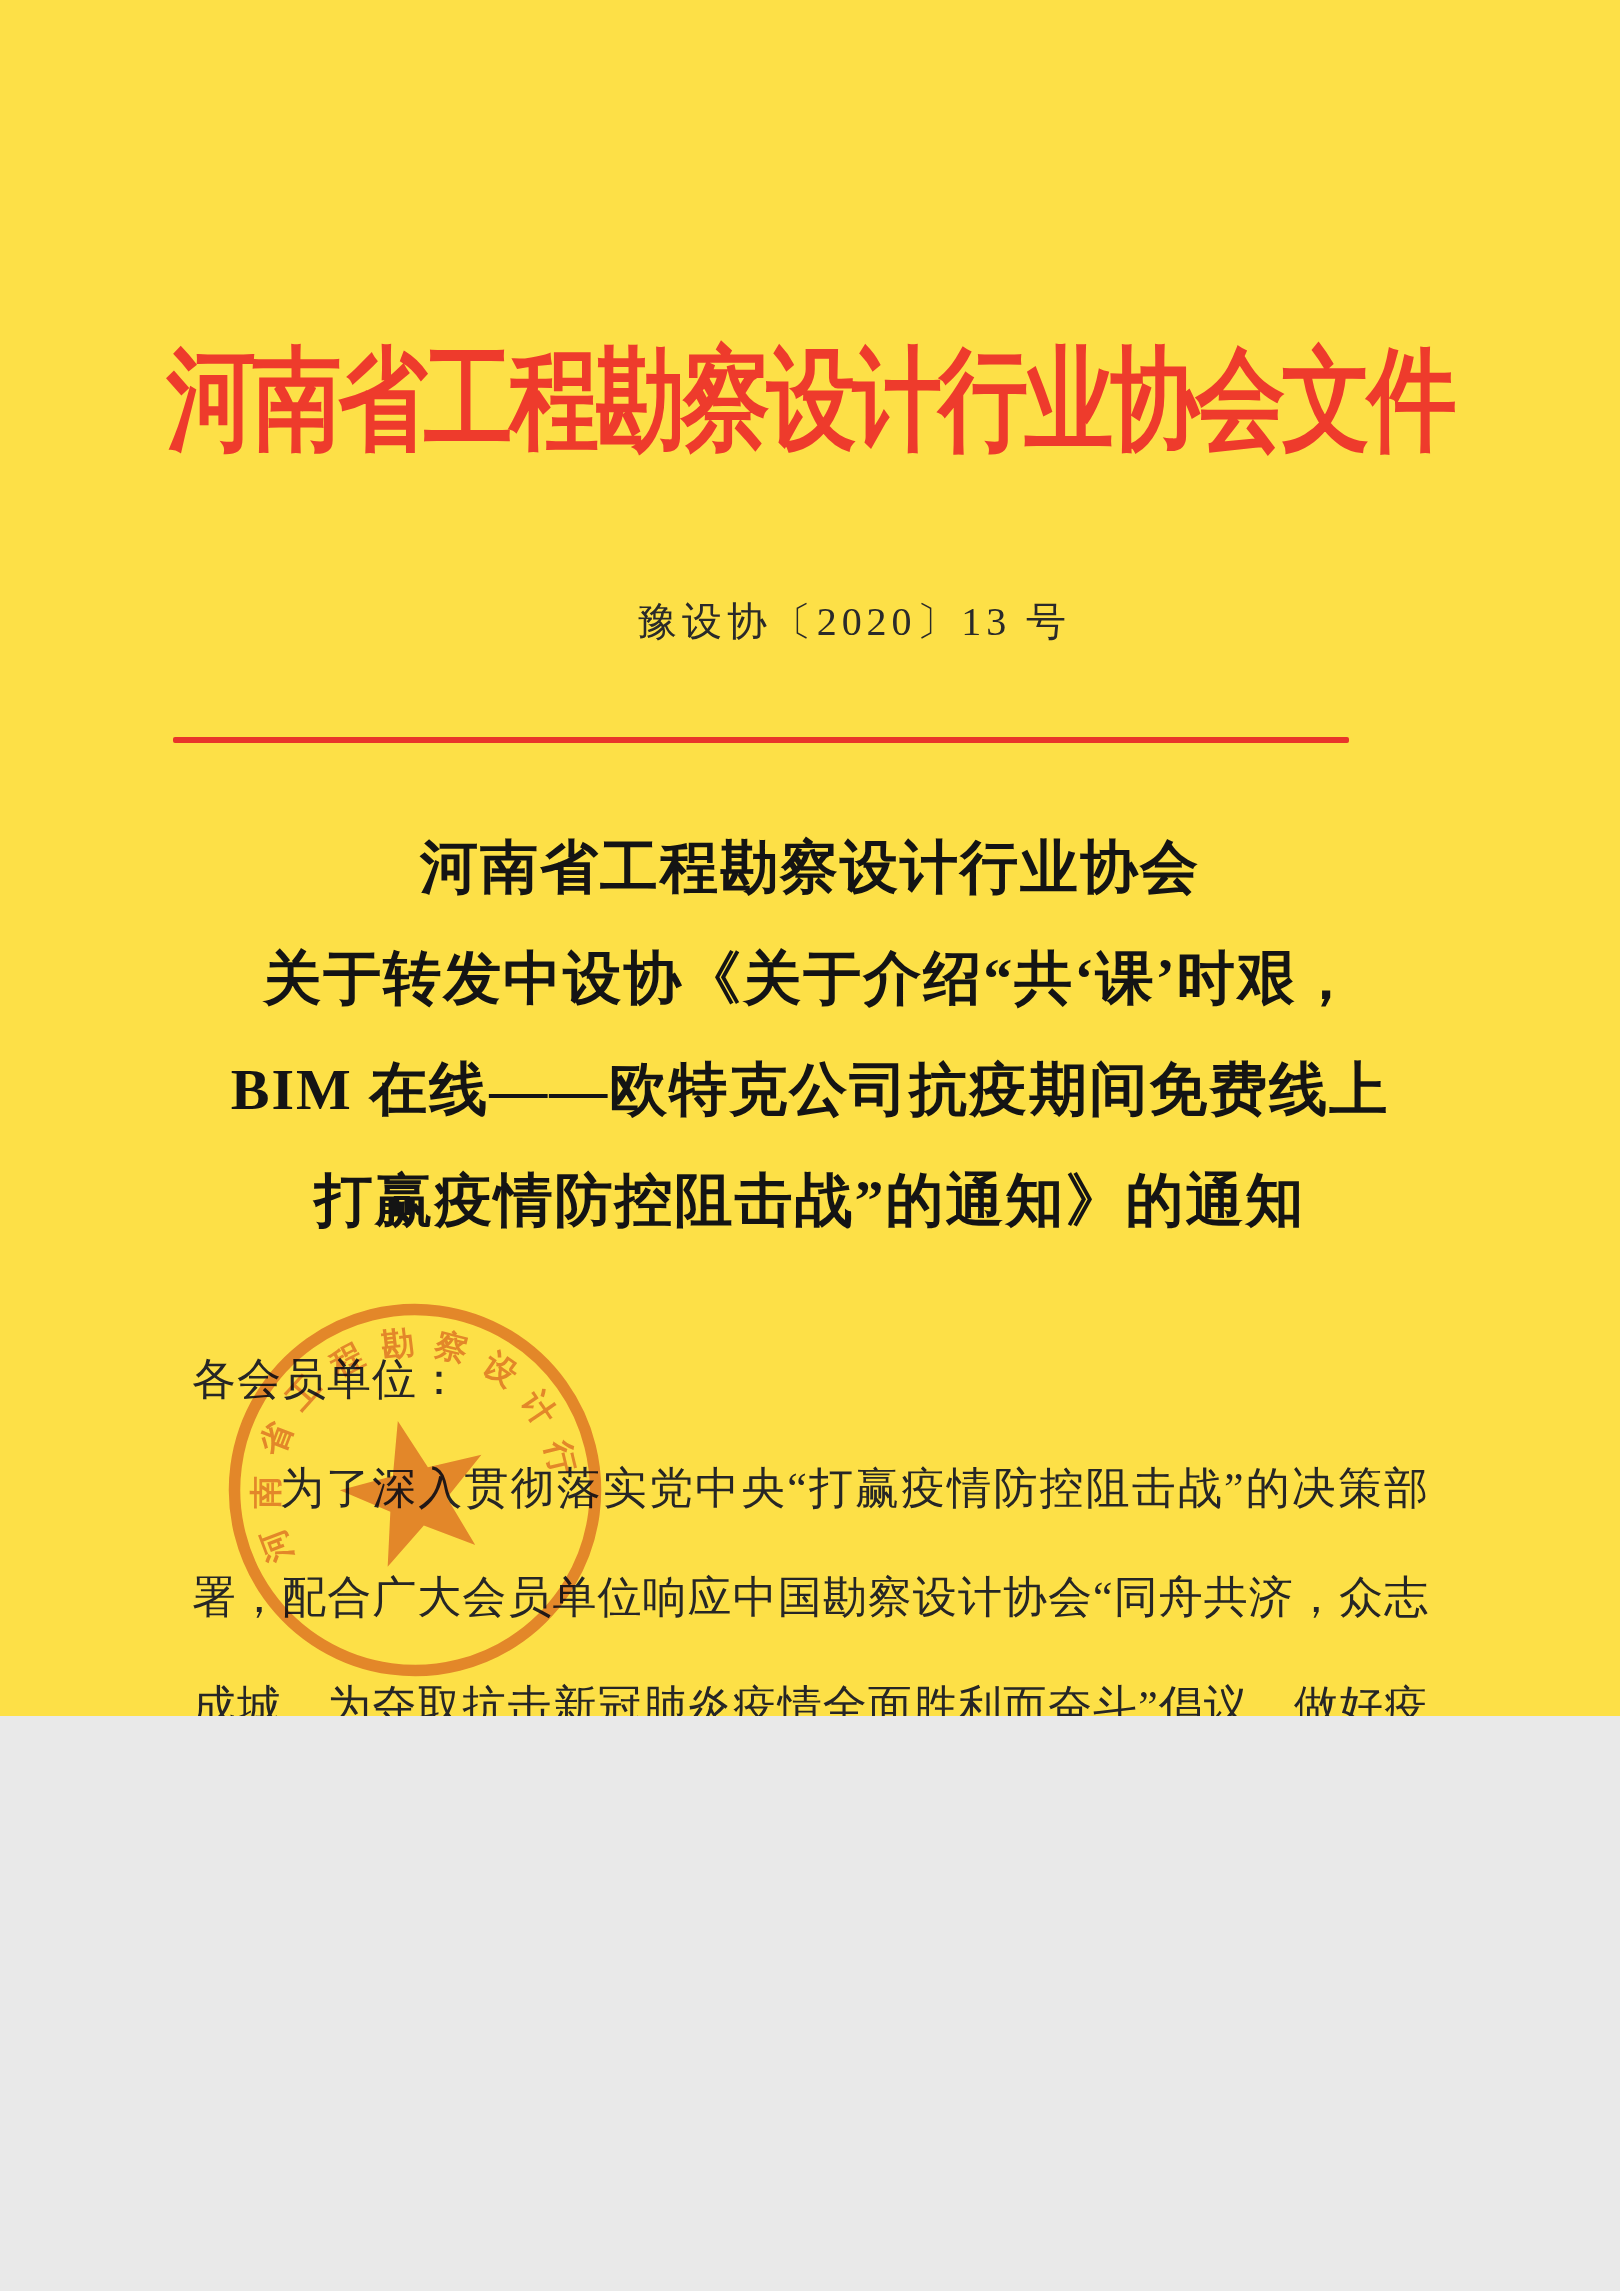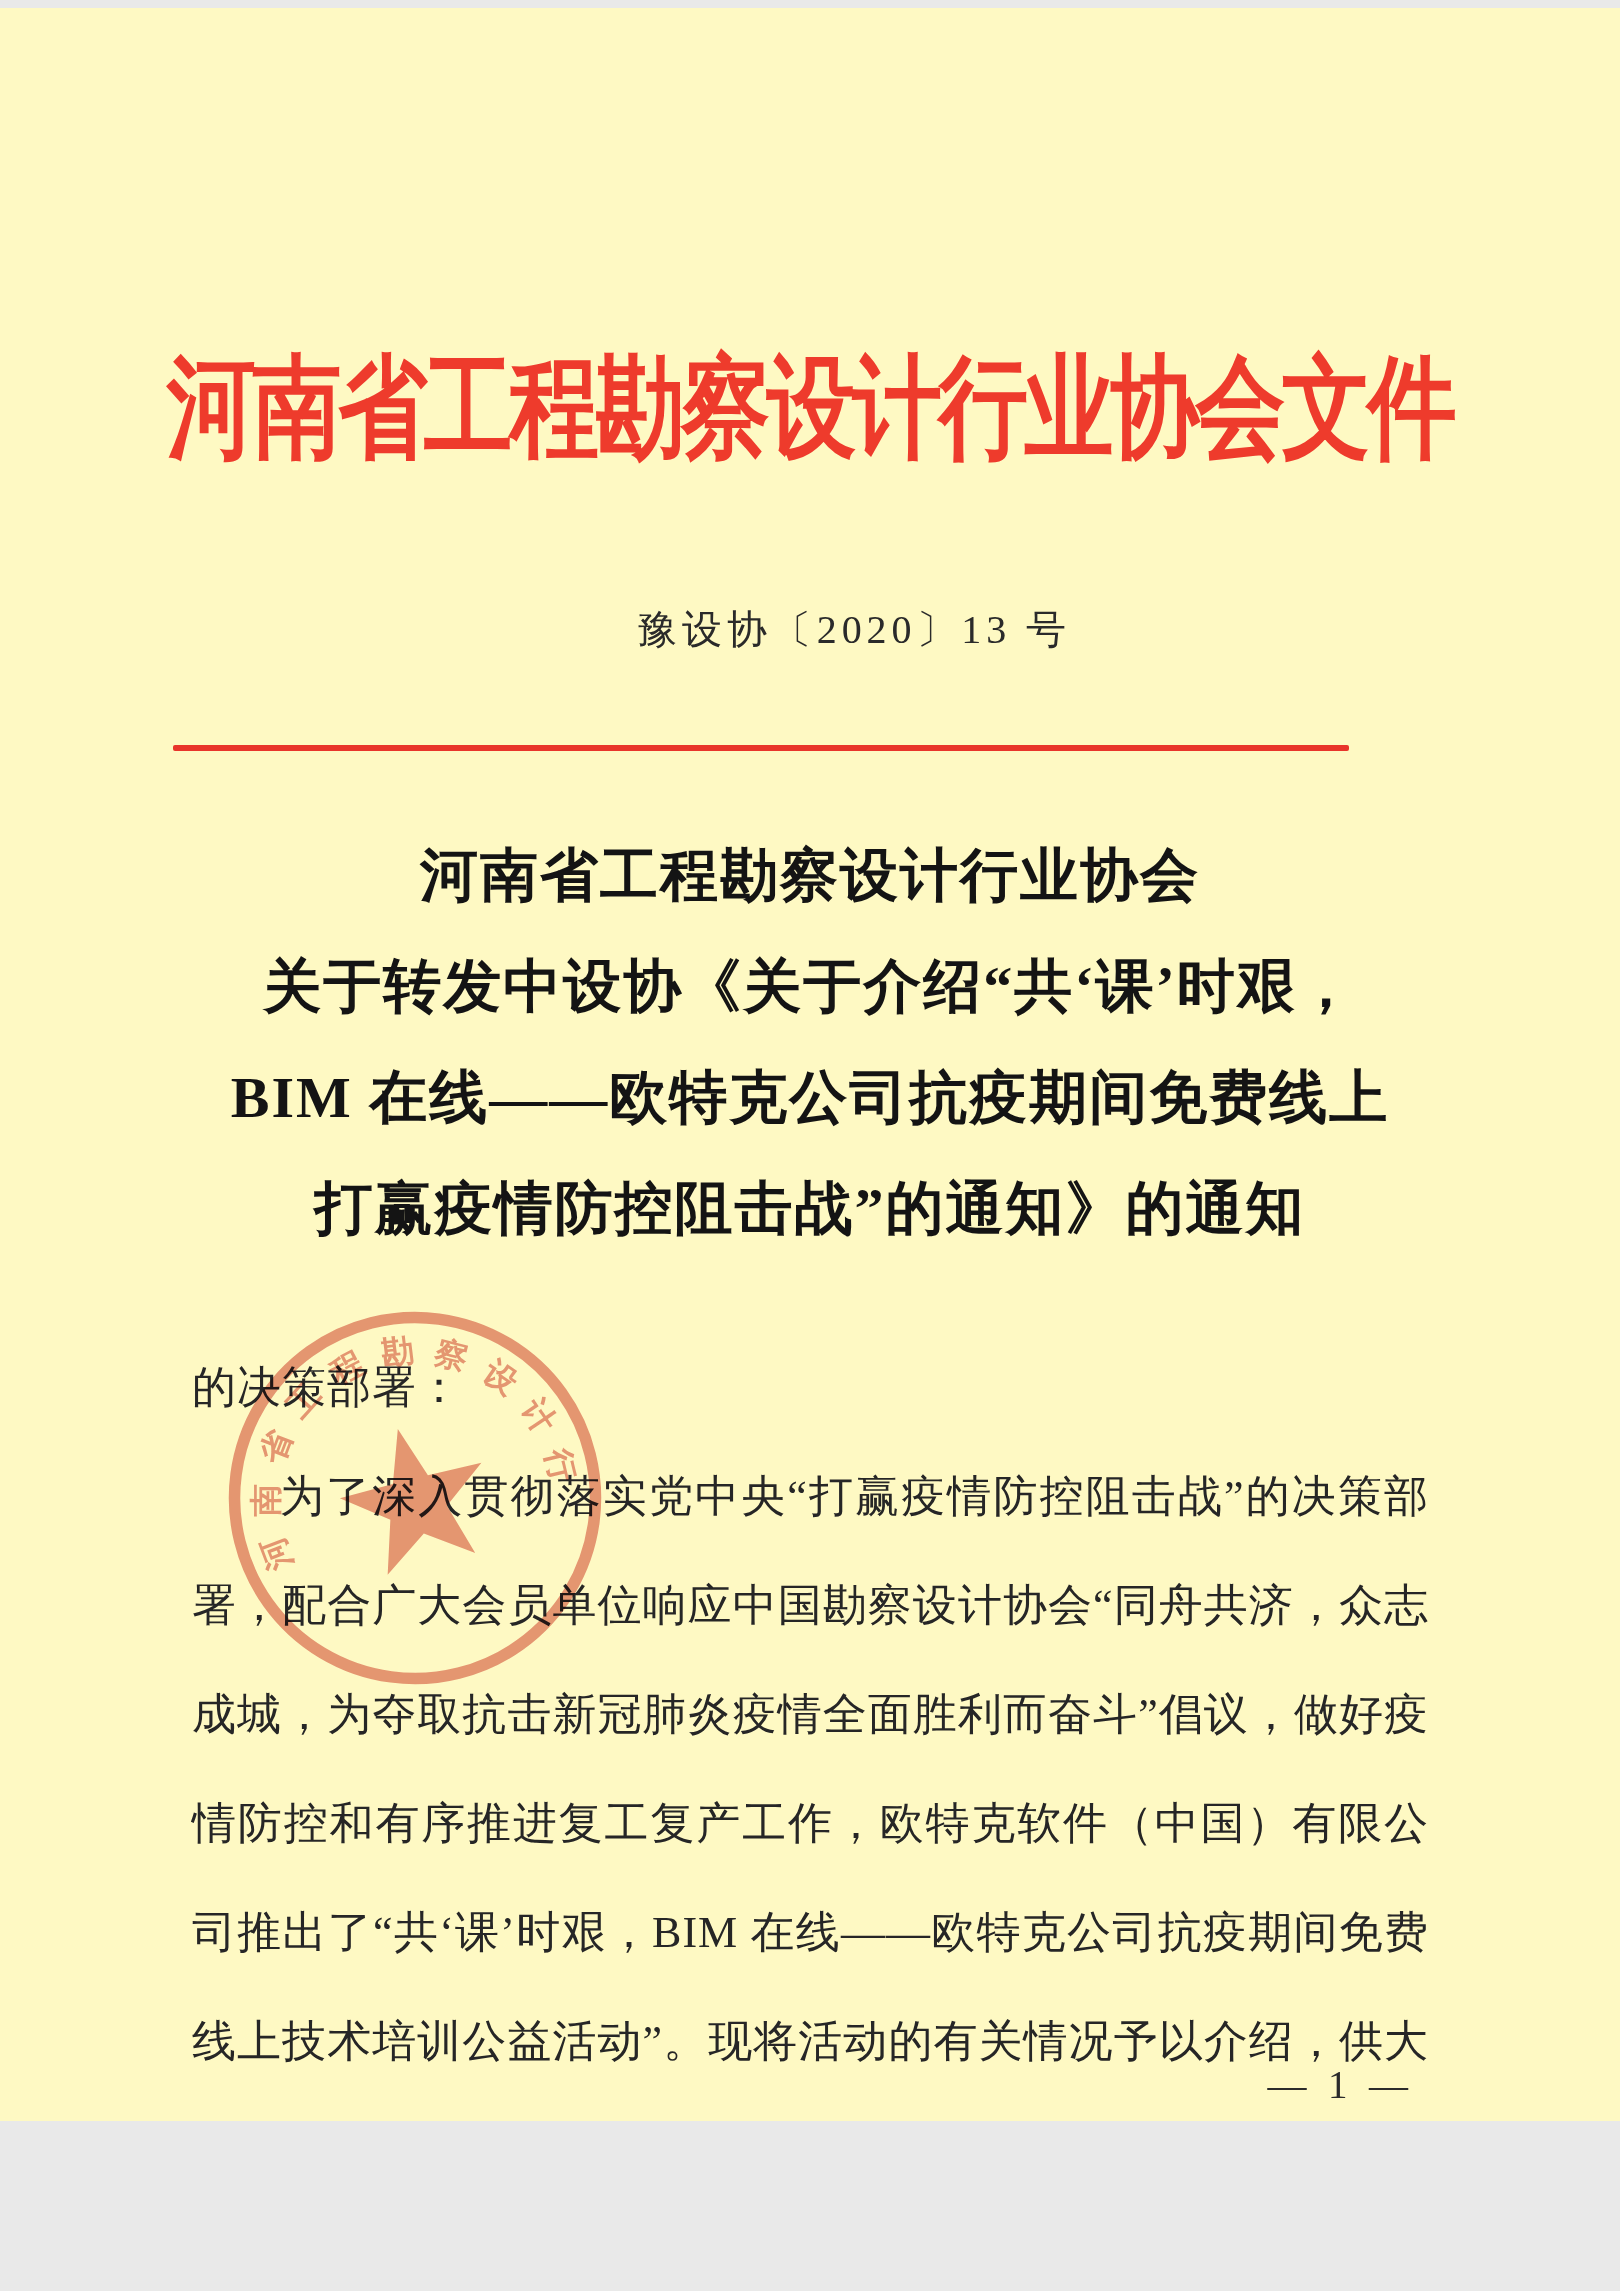--- a/index.html
+++ b/index.html
@@ -1,20 +1,20 @@
 <!DOCTYPE html>
 <html lang="zh"><head>
 <meta charset="utf-8">
 <style>
   html,body{margin:0;padding:0;background:#e9e9e9;}
   .page{
     position:relative;
-    width:1620px;height:2113px;
-    margin:8px auto;
-    background:#fef9c3;
+    width:1620px;height:1716px;
+    margin:0 auto;
+    background:#fde047;
     overflow:hidden;
     font-family:"Liberation Serif","DejaVu Serif",serif;
     color:#1e1e1e;
   }
   
   .red-head{
     position:absolute;top:329px;left:0;width:100%;
     text-align:center;
     font-size:106px;
     font-weight:900;
@@ -96,21 +96,21 @@
   <div class="red-rule" style="background: rgb(232, 53, 42);"></div>
 
   <div class="doc-title">
     <div class="t-line">河南省工程勘察设计行业协会</div>
     <div class="t-line">关于转发中设协《关于介绍“共‘课’时艰，</div>
     <div class="t-line">BIM 在线——欧特克公司抗疫期间免费线上</div>
     <div class="t-line">打赢疫情防控阻击战”的通知》的通知</div>
   </div>
 
   <div class="body-block">
-    <p class="salutation">的决策部署：</p>
+    <p class="salutation">各会员单位：</p>
     <p class="para">为了深入贯彻落实党中央“打赢疫情防控阻击战”的决策部署，配合广大会员单位响应中国勘察设计协会“同舟共济，众志成城，为夺取抗击新冠肺炎疫情全面胜利而奋斗”倡议，做好疫情防控和有序推进复工复产工作，欧特克软件（中国）有限公司推出了“共‘课’时艰，BIM 在线——欧特克公司抗疫期间免费线上技术培训公益活动”。现将活动的有关情况予以介绍，供大家了解并在选择时参考。</p>
   </div>
 
   <svg class="stamp" viewBox="0 0 200 200" xmlns="http://www.w3.org/2000/svg">
     <defs>
       <path id="seal-arc" d="M 30 118 A 72 72 0 1 1 170 118" fill="none"></path>
     </defs>
     <circle cx="100" cy="100" r="94" fill="none" stroke="#cf463a" stroke-width="6"></circle>
     <text font-size="17" fill="#cf463a" font-family="Liberation Serif, DejaVu Serif, serif" font-weight="bold">
       <textPath href="#seal-arc" startOffset="0" textLength="330">河南省工程勘察设计行业协会</textPath>

